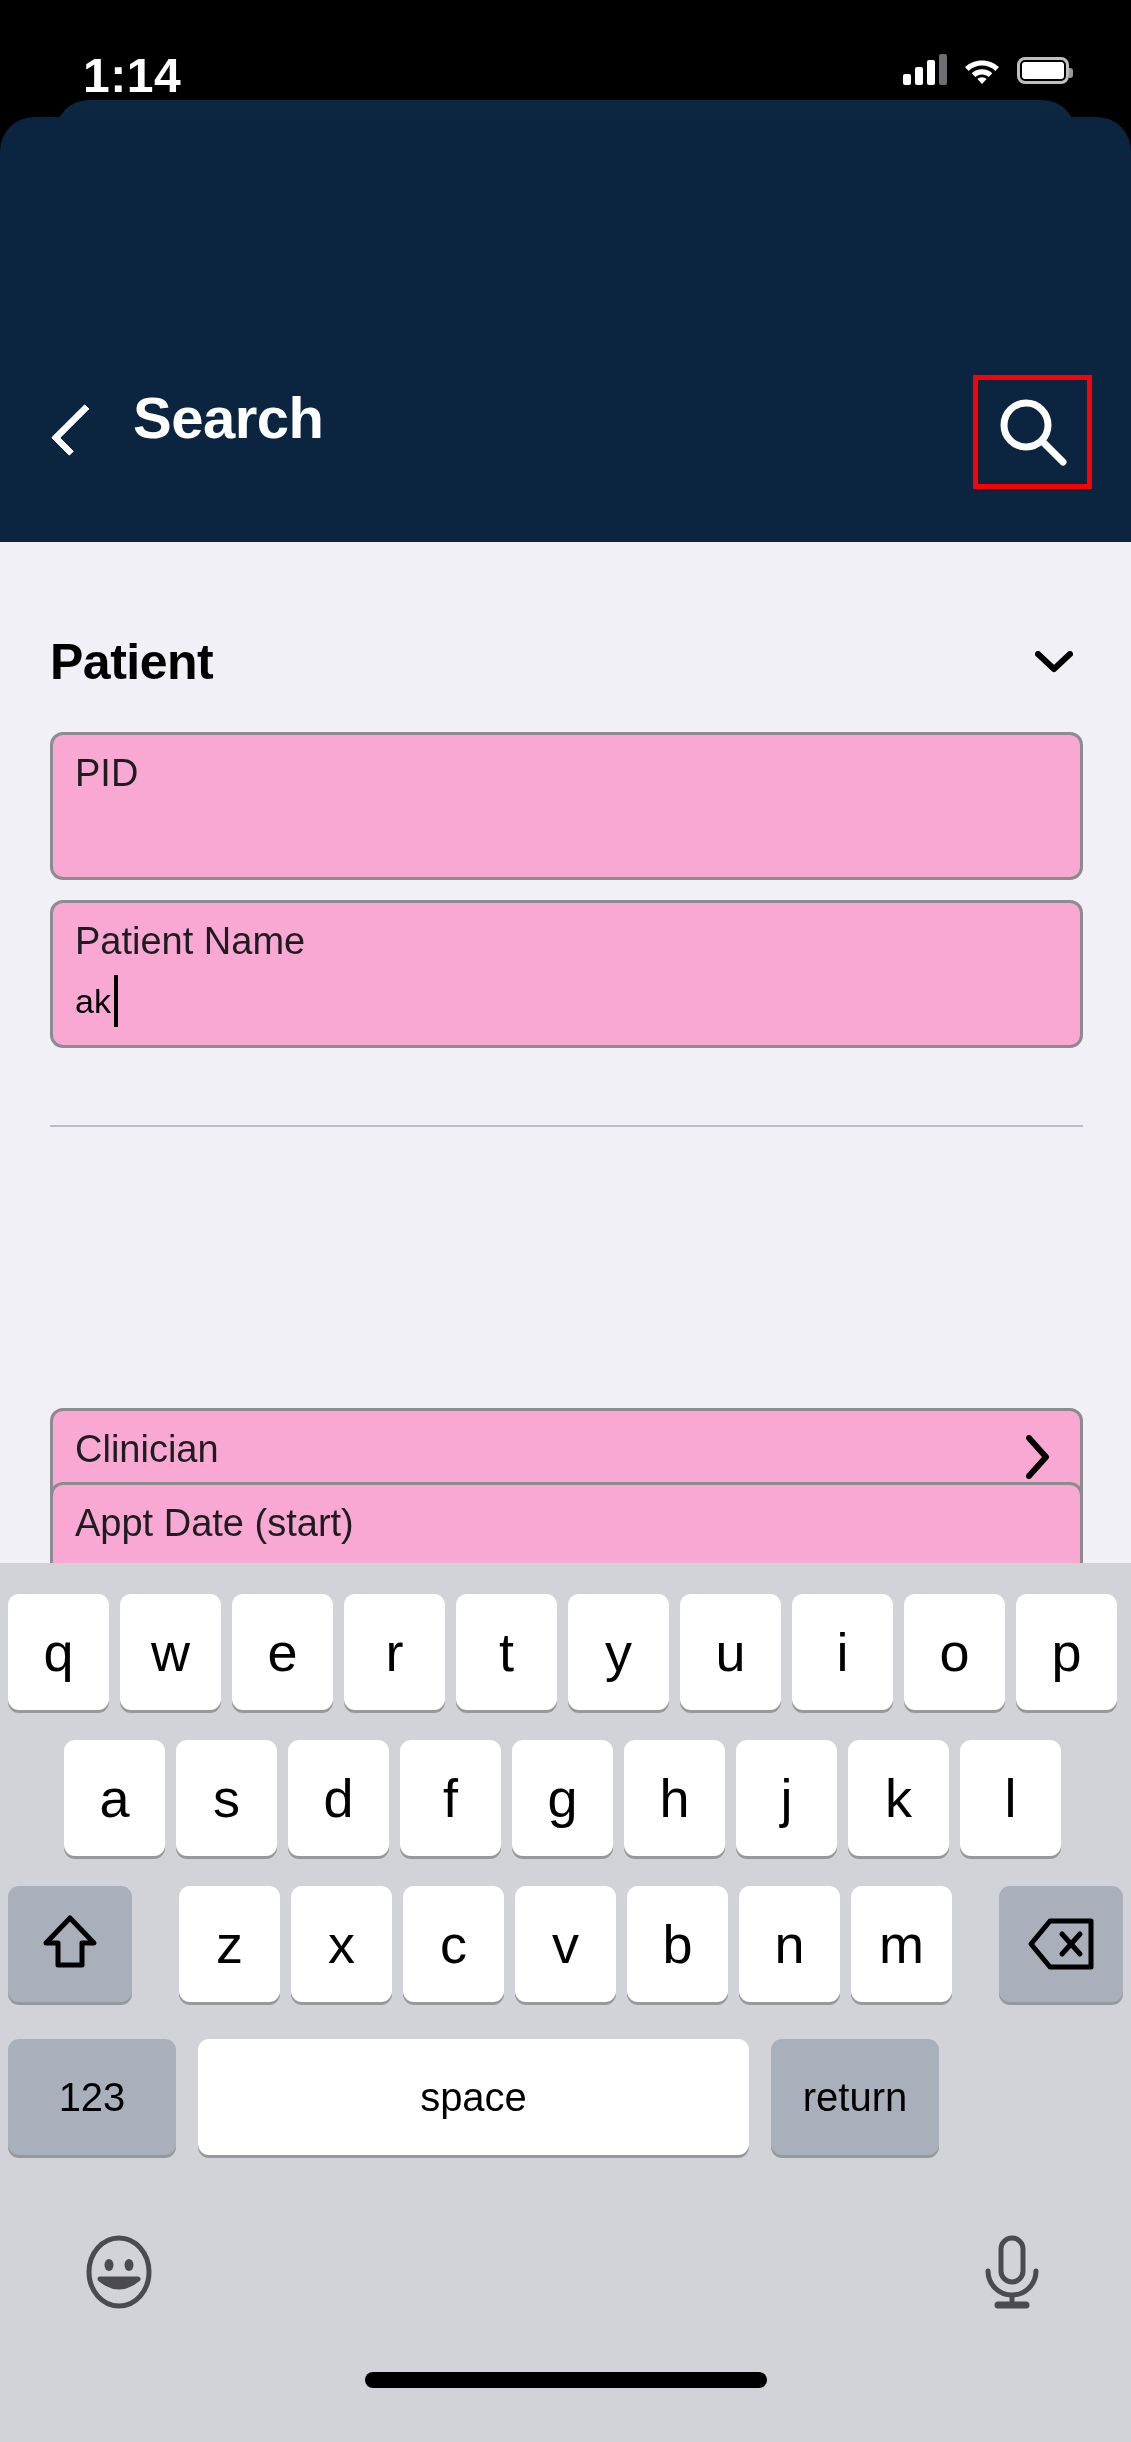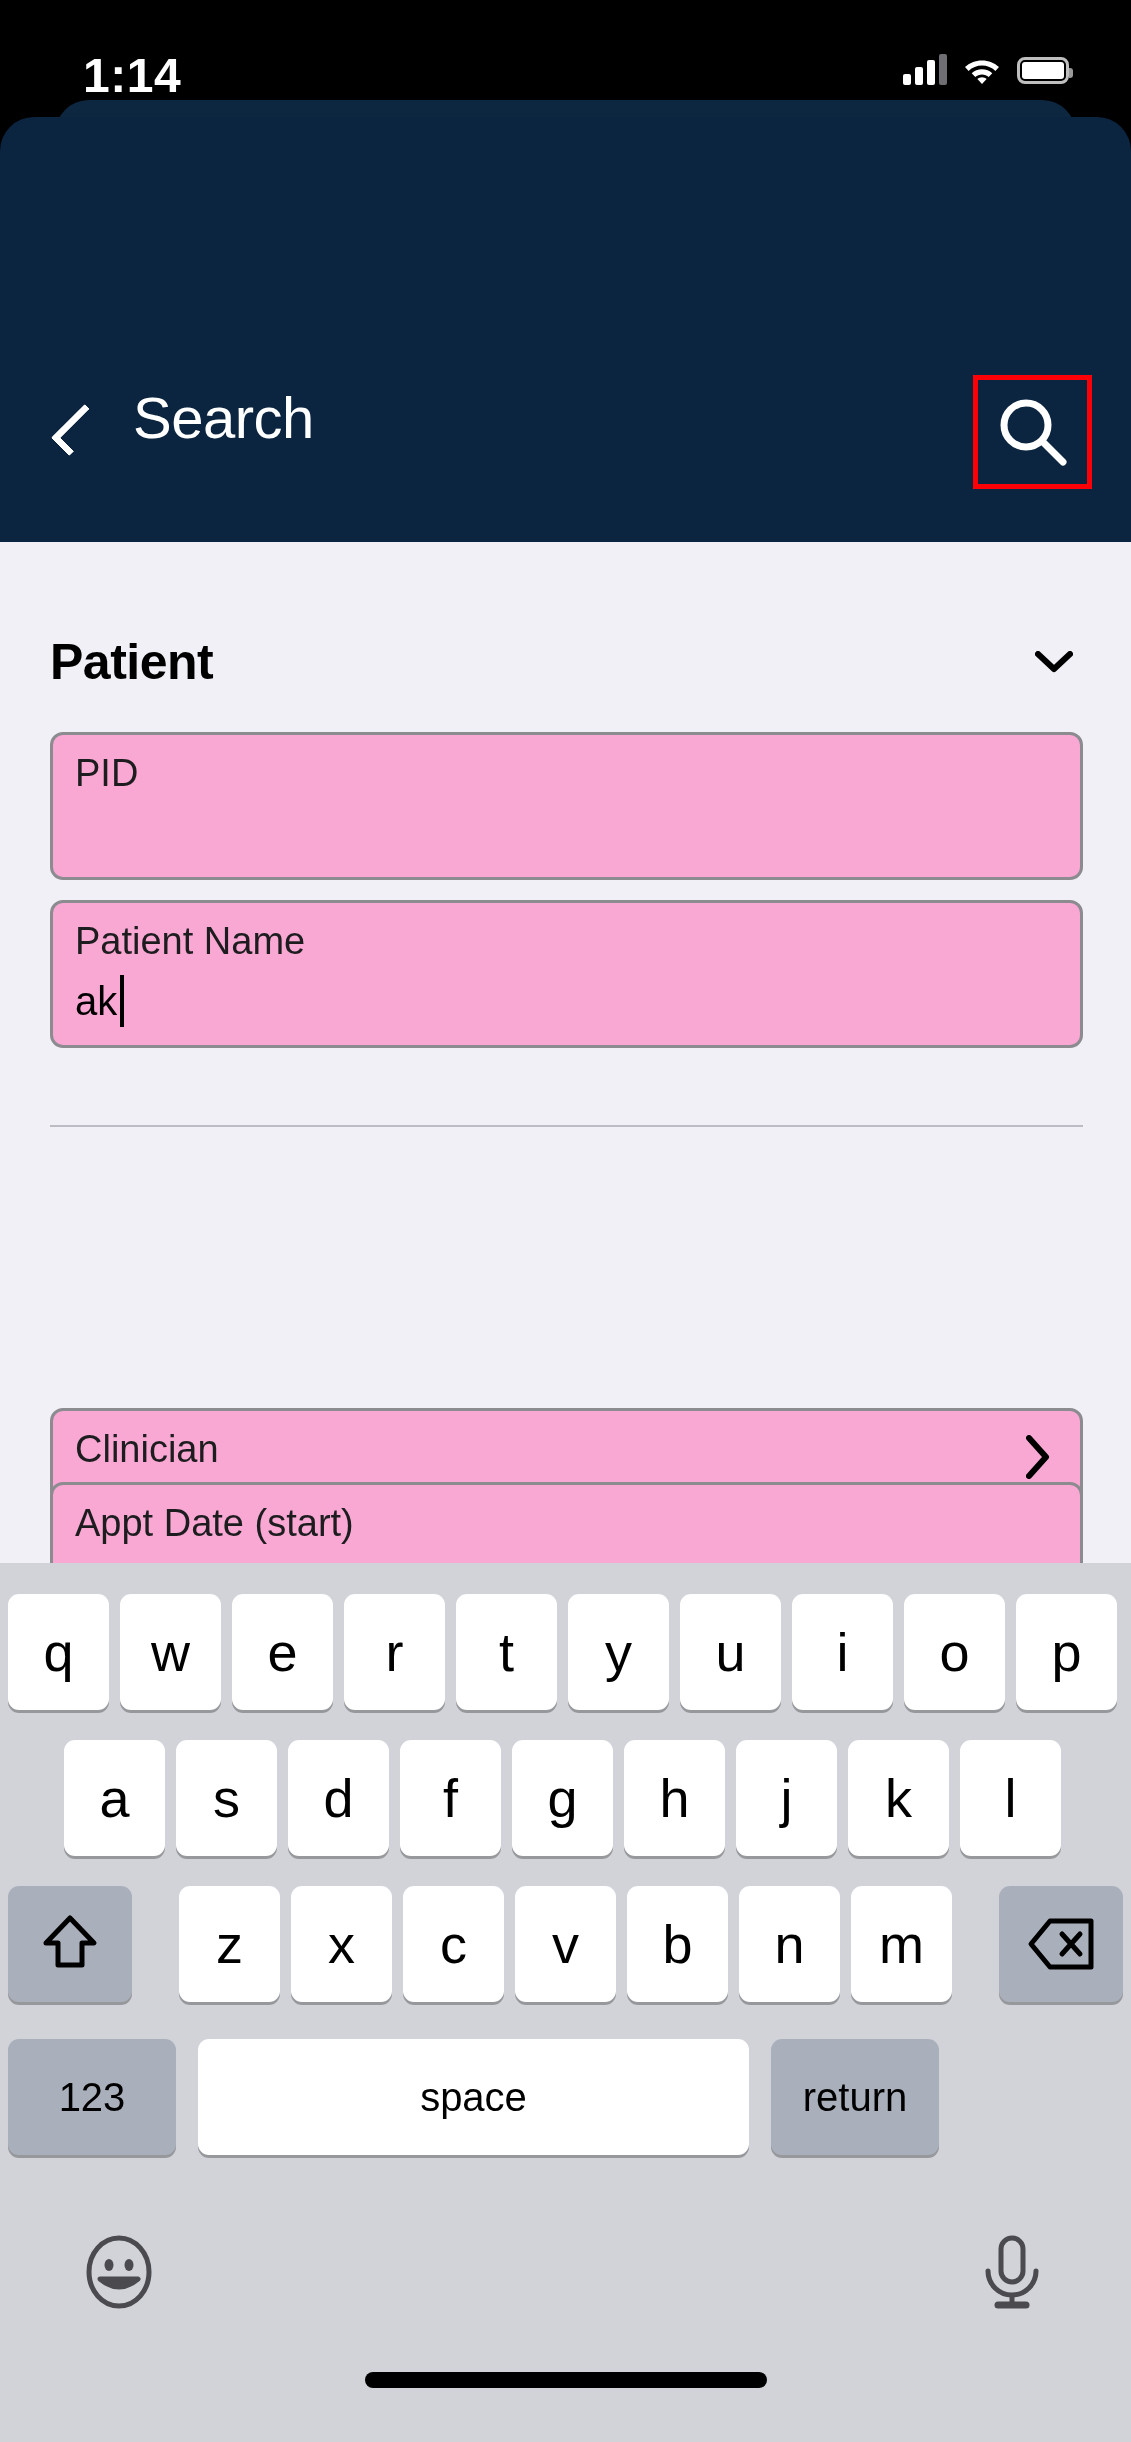--- a/index.html
+++ b/index.html
@@ -74,21 +74,21 @@
     cursor: pointer;
   }
   .chev-left {
     width: 26px; height: 48px;
     border-left: 7px solid #fff; border-bottom: 7px solid #fff;
     transform: rotate(45deg);
     border-radius: 2px;
   }
   .page-title {
     position: absolute; left: 133px; top: 14px;
-    color: #fff; font-size: 58px; font-weight: 400;
+    color: #fff; font-size: 58px; font-weight: 700;
     letter-spacing: -0.5px;
   }
   .search-btn {
     position: absolute; left: 973px; top: 5px;
     width: 119px; height: 114px;
     border: 5px solid #fb0007;
     display: flex; align-items: center; justify-content: center;
     cursor: pointer;
   }
   .magnifier { width: 76px; height: 76px; }
@@ -116,21 +116,21 @@
     background: #f9a8d4;
     border: 3px solid #8b8b90;
     border-radius: 13px;
   }
   .field-label {
     position: absolute; left: 22px; top: 17px;
     font-size: 38px; color: #1d1d1f;
   }
   .field-value {
     position: absolute; left: 22px; top: 72px;
-    font-size: 40px; color: #000;
+    font-size: 34px; color: #000;
     display: flex; align-items: center;
   }
   .caret {
     display: inline-block; width: 4px; height: 52px;
     background: #000; margin-left: 3px;
   }
   .chev-right {
     position: absolute; right: 30px; top: 50%;
     transform: translateY(-50%);
     width: 24px; height: 44px;

